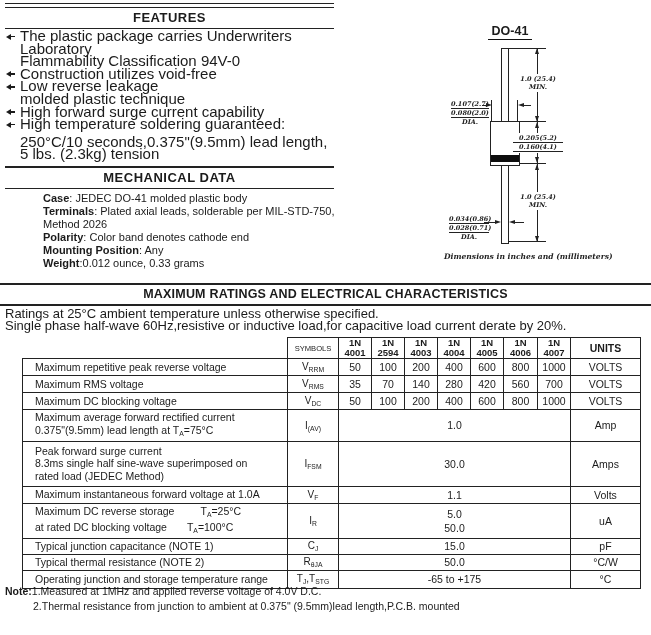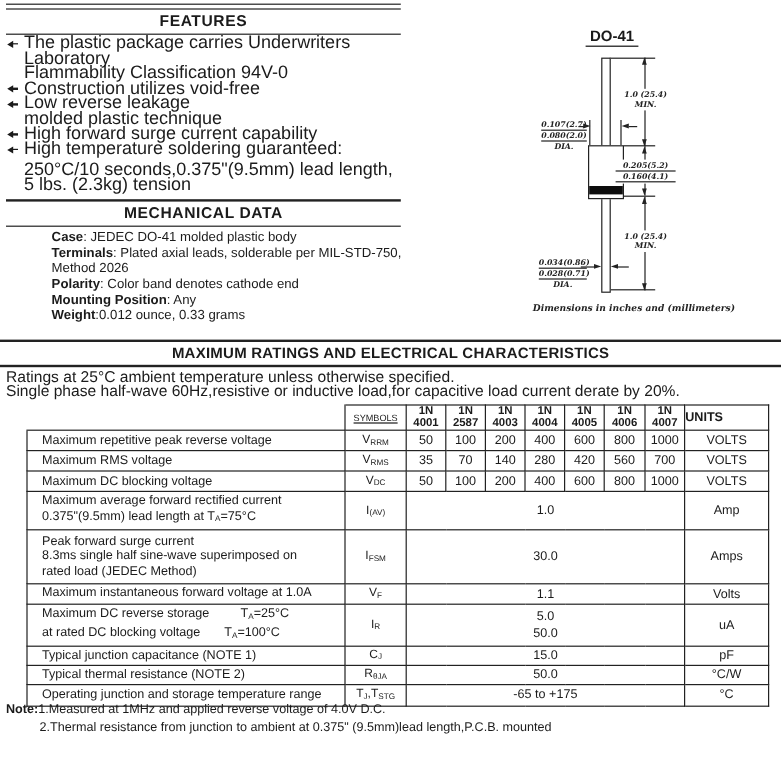--- a/index.html
+++ b/index.html
@@ -44,24 +44,24 @@
        font-family:"DejaVu Serif",serif;font-style:italic;font-weight:bold;font-size:7.6px;color:#222;}
   
   .rat-head{position:absolute;left:0;top:283px;width:651px;border-top:2px solid #222;border-bottom:2.5px solid #222;}
   .rat-title{text-align:center;font-weight:bold;font-size:12.5px;padding:2px 0 3px 0;letter-spacing:.2px;}
   .intro{position:absolute;left:5px;top:308px;width:640px;font-size:13px;line-height:12px;}
   
   .rtable{position:absolute;left:22px;top:337px;}
   table{border-collapse:collapse;table-layout:fixed;width:618px;}
   td{border:1px solid #222;padding:0;vertical-align:middle;font-size:10.5px;color:#1b1b1b;}
   td.hblank{border-top:none;border-left:none;}
-  .symh{text-align:center;font-size:7.6px;text-decoration:underline;}
+  .symh{text-align:center;font-size:7.6px;}
   .ph{text-align:center;font-weight:bold;font-size:9.5px;line-height:10px;}
   .ph span{display:block;}
-  .unith{font-weight:bold;font-size:10.5px;}
+  .unith{text-align:center;font-weight:bold;font-size:10.5px;}
   .lbl{text-align:left;padding:1px 4px 1px 12px;line-height:12.5px;}
   .ctr{text-align:center;}
   .sym{text-align:center;font-size:10px;}
   .sb{font-size:6.8px;vertical-align:-1.5px;letter-spacing:0;}
   .flexline{display:flex;}
   .flexline .cnd{margin-left:26px;}
   .twoline div{line-height:14px;}
   
   .notes{position:absolute;left:5px;top:584px;width:640px;font-size:10.5px;line-height:15px;}
   .notes .n2{padding-left:28px;}
@@ -217,21 +217,21 @@
       <tbody>
           <tr style="height:20px;">
         <td class="hblank"></td>
         <td class="symh">SYMBOLS</td>
         <td class="ph">
               <span>1N</span>
               <span>4001</span>
             </td>
         <td class="ph">
               <span>1N</span>
-              <span>2587</span>
+              <span>2594</span>
             </td>
         <td class="ph">
               <span>1N</span>
               <span>4003</span>
             </td>
         <td class="ph">
               <span>1N</span>
               <span>4004</span>
             </td>
         <td class="ph">

